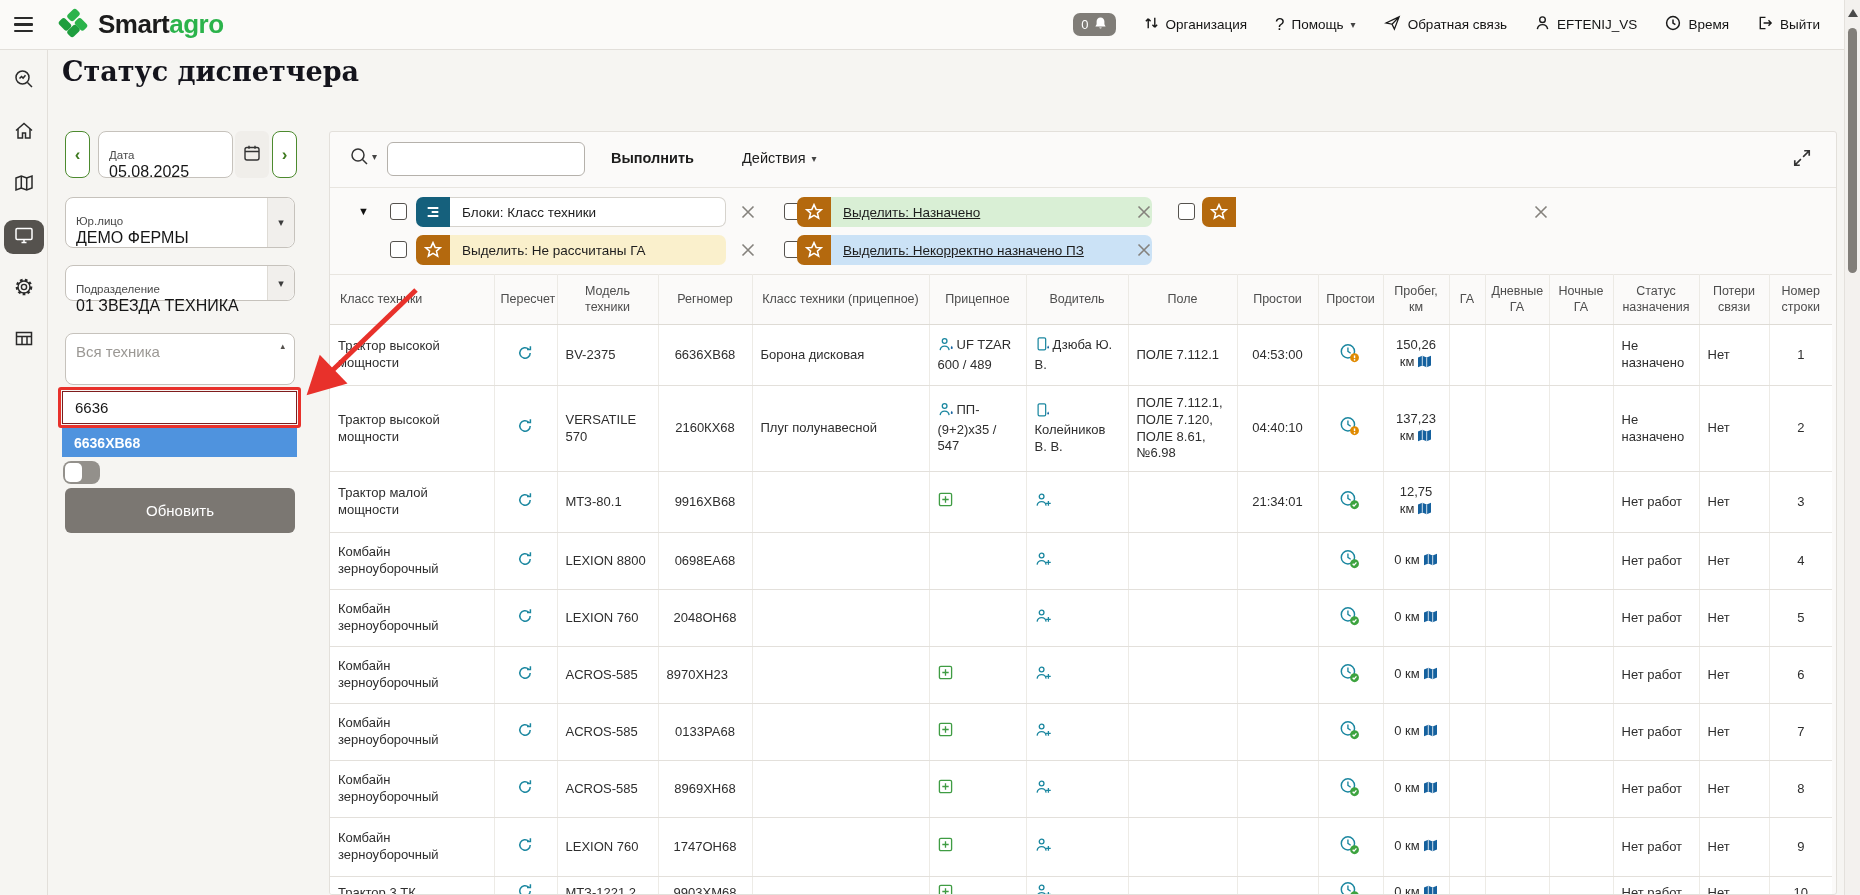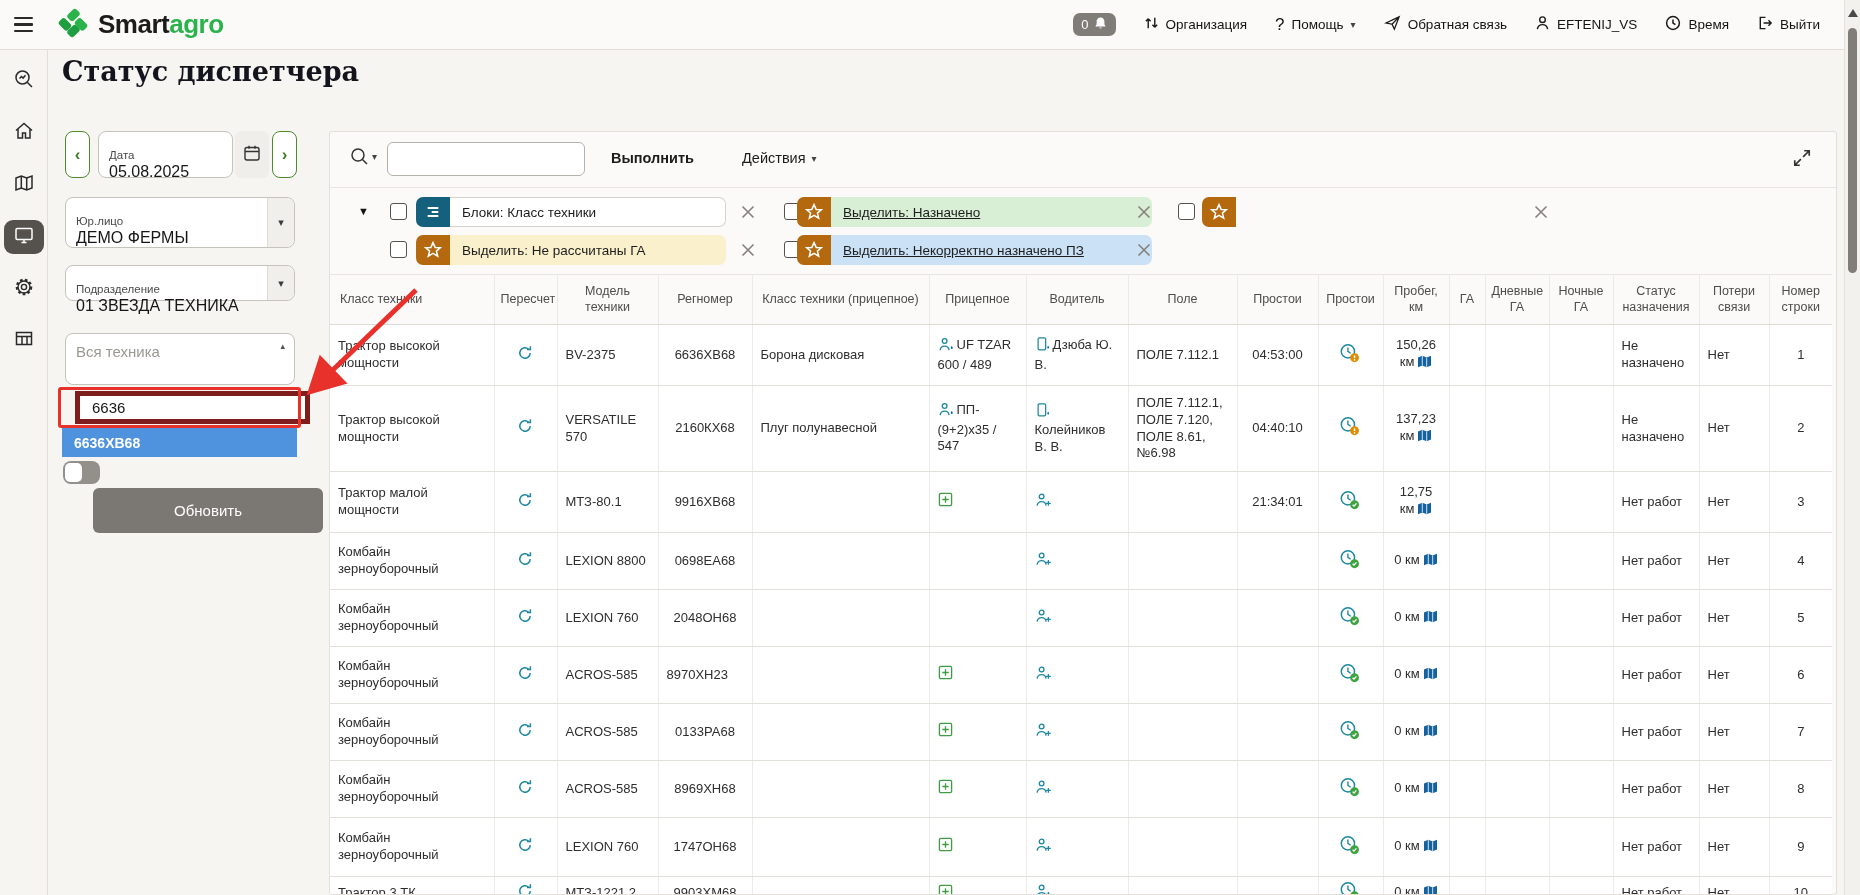--- a/index.html
+++ b/index.html
@@ -38,28 +38,28 @@
   .field .lbl { font-size:11.5px; color:#4a4a4a; display:block; }
   .field .val { font-size:16px; color:#161616; display:block; margin-top:2px; white-space:nowrap;}
   .select-strip { position:absolute; top:0; right:0; bottom:0; width:27px; background:#f1efec; border-left:1px solid #dedbd5;
                   border-radius:0 8px 8px 0; display:flex; align-items:center; justify-content:center; color:#3c3c3c; font-size:11px; cursor:pointer;}
   .cal-btn { position:absolute; left:178px; top:0; width:34px; height:47px; background:#f0eeea; border-radius:6px;
              display:flex; align-items:center; justify-content:center; cursor:pointer;}
   .alltech { position:absolute; left:8px; top:202px; width:230px; height:52px; background:#fff; border:1px solid #c6c2bc;
              border-radius:8px; padding:9px 10px; font-size:15px; color:#9b9894; cursor:text;}
   .alltech .caret { position:absolute; right:9px; top:7px; font-size:9px; color:#55524e; }
   .red-box { position:absolute; left:1px; top:256px; width:243px; height:41px; border:3.5px solid #e8312b; border-radius:3px; z-index:6; pointer-events:none;}
-  .tech-input { position:absolute; left:18px; top:260px; width:235px; height:33px; border:5px solid #7f1d1d; background:#fff;
+  .tech-input { position:absolute; left:5px; top:260px; width:235px; height:33px; border:1px solid #7f1d1d; background:#fff;
                 font-size:15px; color:#161616; padding:0 12px 0 12px; font-family:"Liberation Sans",sans-serif; }
   .suggestion { position:absolute; left:5px; top:297px; width:235px; height:29px; background:#4f93de; color:#fff;
                 font-size:14px; font-weight:600; display:flex; align-items:center; padding-left:12px; cursor:pointer;}
   .toggle { position:absolute; left:6px; top:330px; width:37px; height:23px; background:#93908b; border-radius:8px; cursor:pointer;}
   .toggle .knob { position:absolute; left:2px; top:2px; width:17px; height:19px; background:#fff; border-radius:5px;}
   .refresh-btn { position:absolute; left:8px; top:357px; width:230px; height:45px; background:#7b7772; color:#fff; border:none;
-                 border-radius:6px; font-size:15px; cursor:pointer; font-family:"Liberation Sans",sans-serif;margin-left:28px;}
+                 border-radius:6px; font-size:15px; cursor:pointer; font-family:"Liberation Sans",sans-serif;}
 
   
   .card { position:absolute; left:329px; top:131px; width:1508px; height:764px; background:#fbfaf9;
           border:1px solid #e3e0db; border-radius:3px; z-index:1; overflow:hidden;}
   .tb-search-icon { position:absolute; left:20px; top:15px; display:flex; align-items:center; gap:3px; cursor:pointer;}
   .tb-input { position:absolute; left:57px; top:10px; width:198px; height:34px; border:1px solid #b5b1ab; border-radius:6px; background:#fff;
               font-size:14px; padding:0 8px; font-family:"Liberation Sans",sans-serif;}
   .tb-execute { position:absolute; left:281px; top:18px; font-size:14.5px; font-weight:700; color:#1c1c1c; cursor:pointer; background:none; border:none; font-family:"Liberation Sans",sans-serif;}
   .tb-actions { position:absolute; left:412px; top:18px; font-size:14.5px; color:#1c1c1c; cursor:pointer; display:flex; gap:6px; align-items:center;}
   .tb-expand { position:absolute; right:24px; top:16px; cursor:pointer; }

